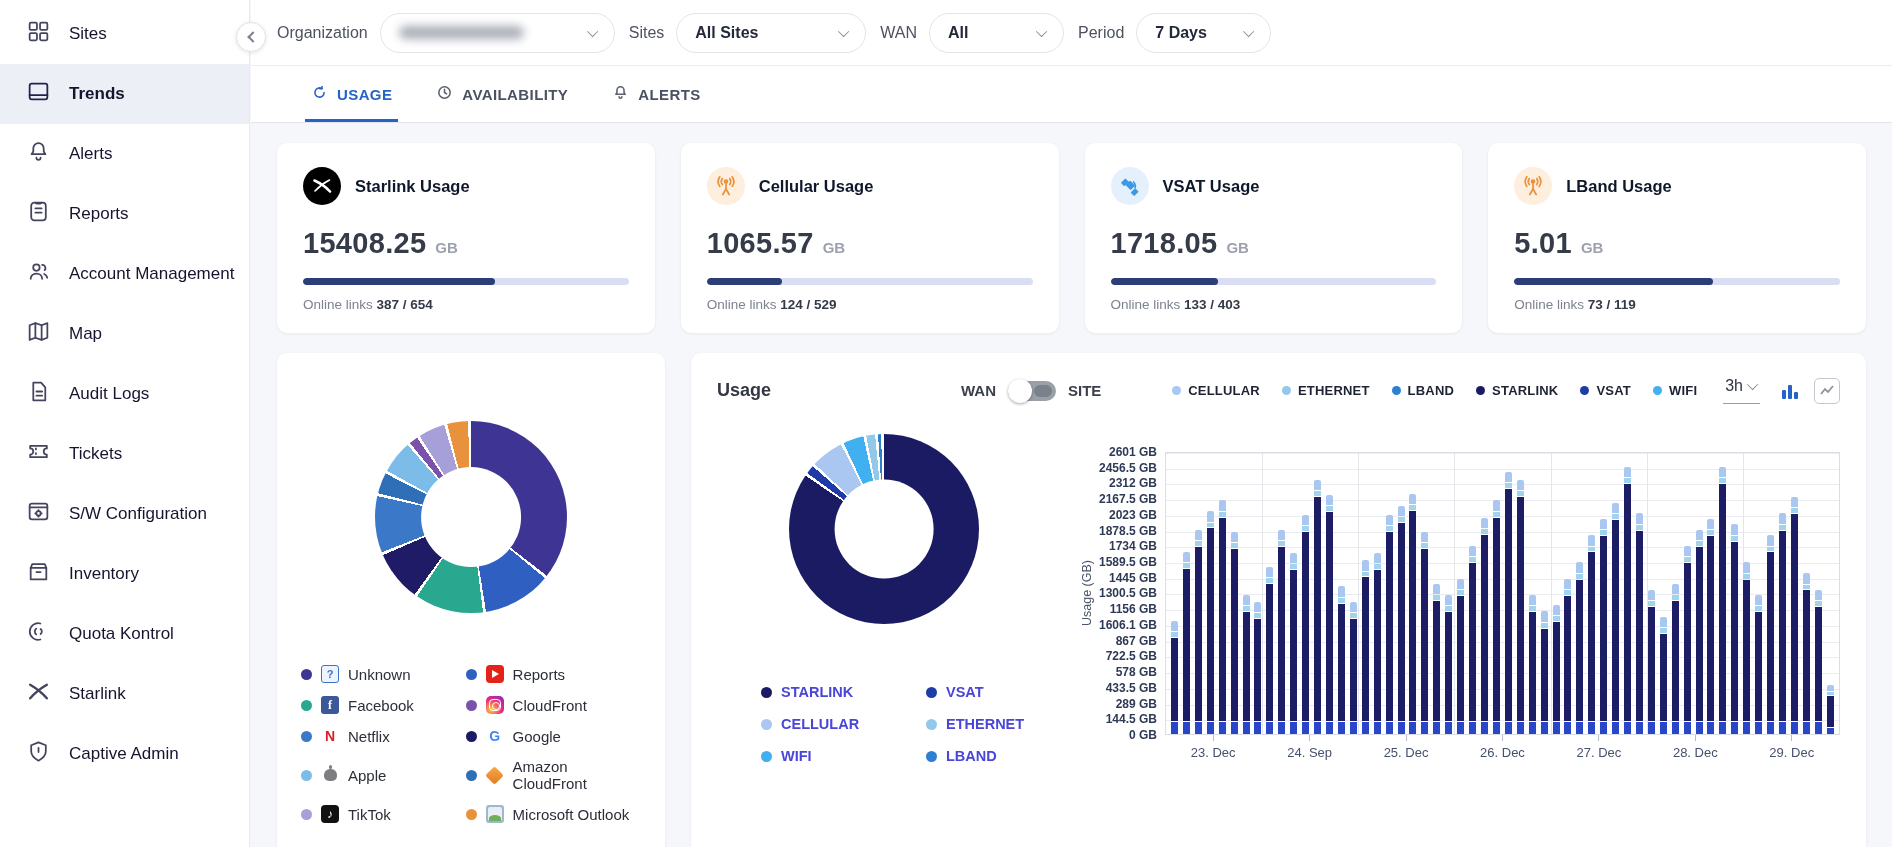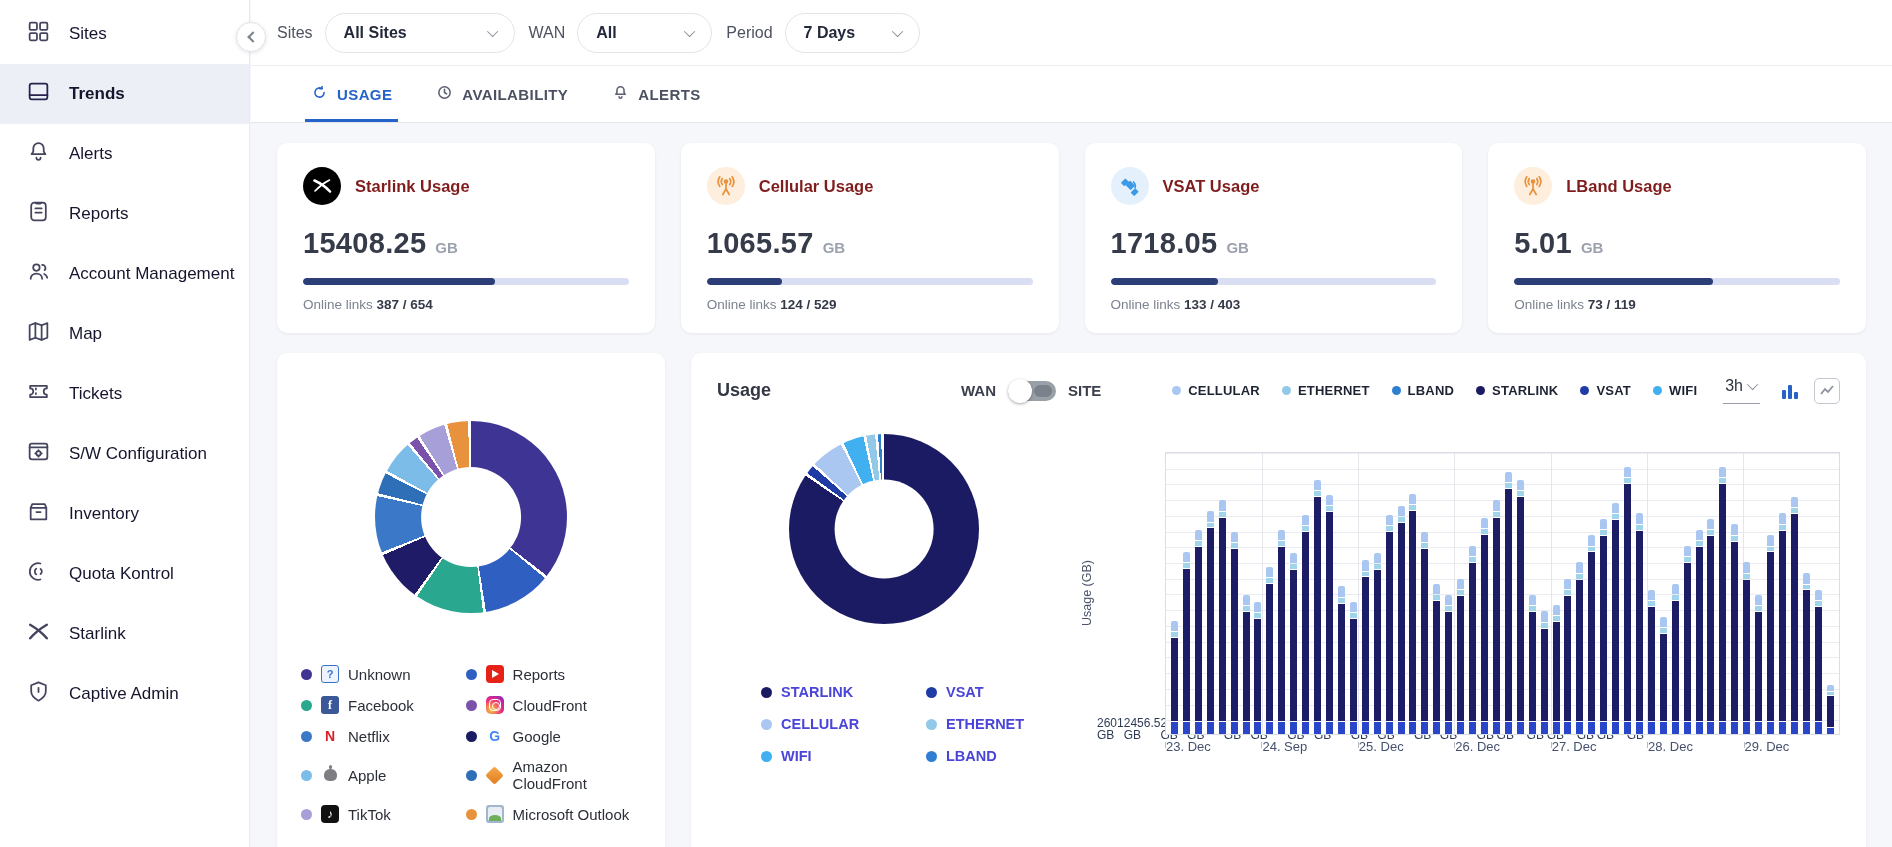--- a/index.html
+++ b/index.html
@@ -42,21 +42,21 @@
     color:#4b5160; cursor:pointer; position:relative; }
   .tab.active { color:#2563c9; }
   .tab.active::after { content:""; position:absolute; left:-6px; right:-6px; bottom:0; height:3px; background:#2563c9; }
 
   
   .content { position:absolute; left:251px; top:123px; right:0; bottom:0; padding:20px 26px 0 26px; }
   .cards-row { display:grid; grid-template-columns:repeat(4,1fr); gap:26px; }
   .stat-card { background:#fff; border-radius:10px; box-shadow:0 1px 3px rgba(30,34,60,.07); padding:24px 26px 20px; height:190px; }
   .stat-head { display:flex; align-items:center; gap:14px; }
   .stat-icon { width:38px; height:38px; border-radius:50%; display:flex; align-items:center; justify-content:center; flex:0 0 auto; }
-  .stat-title { font-size:16.5px; font-weight:700; color:#7f1d1d; }
+  .stat-title { font-size:16.5px; font-weight:700; color:#0f172a; }
   .stat-value-row { margin-top:22px; display:flex; align-items:baseline; gap:9px; }
   .stat-value { font-size:29px; font-weight:700; color:#353b49; letter-spacing:.3px; }
   .stat-unit { font-size:15px; font-weight:700; color:#9ba1ad; }
   .progress-track { margin-top:18px; height:7px; border-radius:4px; background:#d9def3; overflow:hidden; }
   .progress-fill { height:100%; border-radius:4px; background:#2c3e78; }
   .online-row { margin-top:12px; font-size:13.5px; color:#7c828f; }
   .online-row b { color:#343a48; }
 
   .row2 { display:flex; gap:26px; margin-top:20px; align-items:flex-start; }
   .panel { background:#fff; border-radius:10px; box-shadow:0 1px 3px rgba(30,34,60,.07); }
@@ -97,36 +97,36 @@
 
   .usage-body { display:flex; margin-top:30px; }
   .usage-donut-col { width:360px; padding-left:44px; }
   .usage-donut-wrap { display:flex; justify-content:flex-start; padding-left:28px; }
   .usage-legend { margin-top:60px; display:grid; grid-template-columns:1fr 1fr; row-gap:16px; width:330px; }
   .usage-leg-item { display:flex; align-items:center; gap:9px; font-size:14.5px; font-weight:700; color:#4a44d8; cursor:pointer; }
 
   .bars-wrap { flex:1; display:flex; margin-top:18px; }
   .y-label { writing-mode:vertical-rl; transform:rotate(180deg); font-size:12.5px; color:#4b5568;
     display:flex; align-items:center; justify-content:center; width:20px; height:283px; }
-  .y-ticks { width:68px; height:295px; display:flex; justify-content:space-between;
-    align-items:flex-end; padding-right:8px; margin-top:-6px; }
+  .y-ticks { width:68px; height:295px; display:flex; flex-direction:column; justify-content:space-between;
+    align-items:flex-end; padding-right:8px; margin-top:-6px;font-weight:bold; }
   .y-ticks span { font-size:12px; color:#2e3a55; line-height:1; }
   .plot-col { flex:1; }
   .plot { position:relative; height:283px; border:1px solid #dcdee5; background-color:#fff;
     background-image:repeating-linear-gradient(to bottom, #ebecf1 0px, #ebecf1 1px, transparent 1px, transparent 15.72px); }
   .day-sep { position:absolute; top:0; bottom:0; width:1px; background:#e4e6ec; }
   .bars { position:absolute; left:0; right:0; top:0; bottom:0; display:flex; align-items:flex-end;
     justify-content:space-between; padding:0 5px; }
   .bar { width:7px; display:flex; flex-direction:column; justify-content:flex-end; }
   .seg { width:100%; }
   .seg.cellular { border-radius:2px 2px 0 0; margin-bottom:1px; }
   .seg.ethernet { margin-bottom:1px; }
   .seg.starlink { margin-bottom:1px; }
   .x-labels { display:flex; margin-top:0; }
-  .x-cell { flex:1; display:flex; flex-direction:row; align-items:center; }
+  .x-cell { flex:1; display:flex; flex-direction:column; align-items:center; }
   .x-tick { width:1px; height:6px; background:#b8bcc6; }
   .x-text { margin-top:4px; font-size:13px; color:#44506e; }
 
   
   .bi-unknown { border:1.5px solid #3b72c8; background:#eef4fd; color:#3b72c8; border-radius:3px; font-size:11px; }
   .bi-facebook { background:#3b5998; color:#fff; font-family:"Liberation Serif", serif; }
   .bi-netflix { background:#fff; color:#d81f26; font-size:14px; }
   .bi-youtube { background:#e62117; border-radius:4px; }
   .bi-youtube .tri { width:0; height:0; border-left:7px solid #fff; border-top:4.5px solid transparent; border-bottom:4.5px solid transparent; margin-left:2px; }
   .bi-instagram { background:radial-gradient(circle at 30% 75%, #f9ce34, #ee2a7b 55%, #6228d7); border-radius:5px; position:relative; }
@@ -192,20 +192,28 @@
       <div class="side-item">
         <span><svg width="25" height="25" viewBox="0 0 24 24" fill="none" stroke="#44445e" stroke-width="1.7" stroke-linecap="round" stroke-linejoin="round">
             <path d="M3.5 6 l5.5-2 6 2 5.5-2 v14 l-5.5 2 -6-2 -5.5 2 Z"></path>
             <line x1="9" y1="4" x2="9" y2="18"></line>
             <line x1="15" y1="6" x2="15" y2="20"></line>
           </svg></span>
         <span>Map</span>
       </div>
       <div class="side-item">
         <span><svg width="25" height="25" viewBox="0 0 24 24" fill="none" stroke="#44445e" stroke-width="1.7" stroke-linecap="round" stroke-linejoin="round">
+            <path d="M7 3.5 h7.5 L18.5 8 v12.5 H7 Z"></path>
+            <line x1="10" y1="12" x2="15.5" y2="12"></line>
+            <line x1="10" y1="16" x2="15.5" y2="16"></line>
+          </svg></span>
+        <span>Audit Logs</span>
+      </div>
+      <div class="side-item">
+        <span><svg width="25" height="25" viewBox="0 0 24 24" fill="none" stroke="#44445e" stroke-width="1.7" stroke-linecap="round" stroke-linejoin="round">
             <path d="M4 9 V6.5 h16 V9 a3 3 0 0 0 0 6 v2.5 H4 V15 a3 3 0 0 0 0-6 Z"></path>
             <line x1="9.5" y1="9" x2="9.5" y2="10"></line>
             <line x1="9.5" y1="13.5" x2="9.5" y2="14.5"></line>
           </svg></span>
         <span>Tickets</span>
       </div>
       <div class="side-item">
         <span><svg width="25" height="25" viewBox="0 0 24 24" fill="none" stroke="#44445e" stroke-width="1.7" stroke-linecap="round" stroke-linejoin="round">
             <rect x="3.5" y="4.5" width="17" height="15" rx="2.2"></rect>
             <line x1="3.5" y1="8" x2="20.5" y2="8"></line>
@@ -243,20 +251,27 @@
             <line x1="12" y1="8.5" x2="12" y2="12.5"></line>
           </svg></span>
         <span>Captive Admin</span>
       </div>
     </nav>
   <div class="collapse-btn">
     <div class="chev-left"></div>
   </div>
 
   <header class="topbar" id="topbar">
+      <div class="filter">
+        <span class="filter-label">Organization</span>
+        <div class="pill wide">
+          <div class="blurred-value"></div>
+          <div class="chev-down"></div>
+        </div>
+      </div>
       <div class="filter">
         <span class="filter-label">Sites</span>
         <div class="pill mid">
           <span>All Sites</span>
           <div class="chev-down"></div>
         </div>
       </div>
       <div class="filter">
         <span class="filter-label">WAN</span>
         <div class="pill small">

